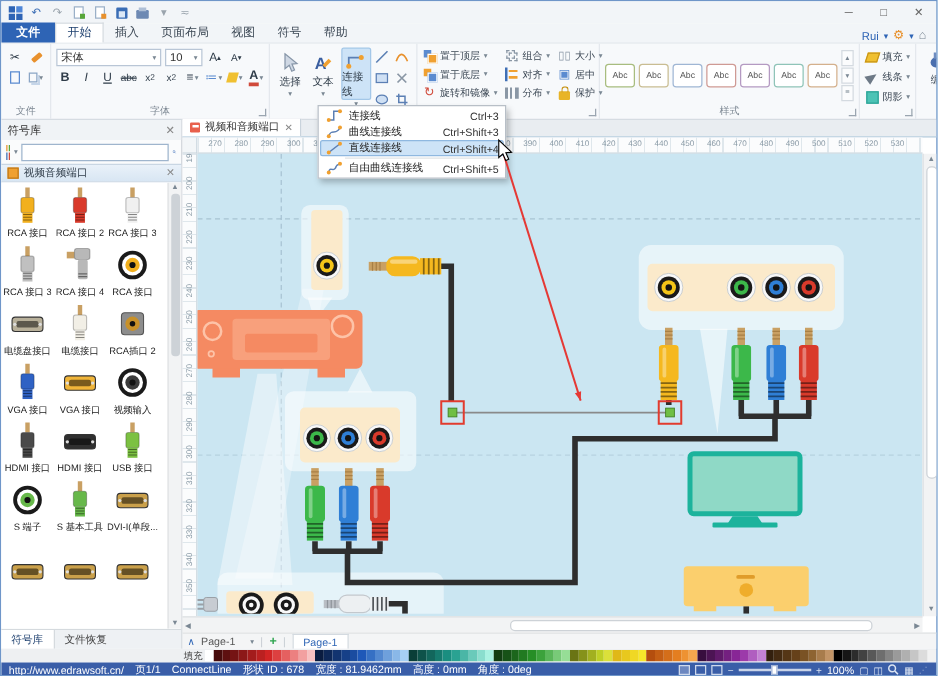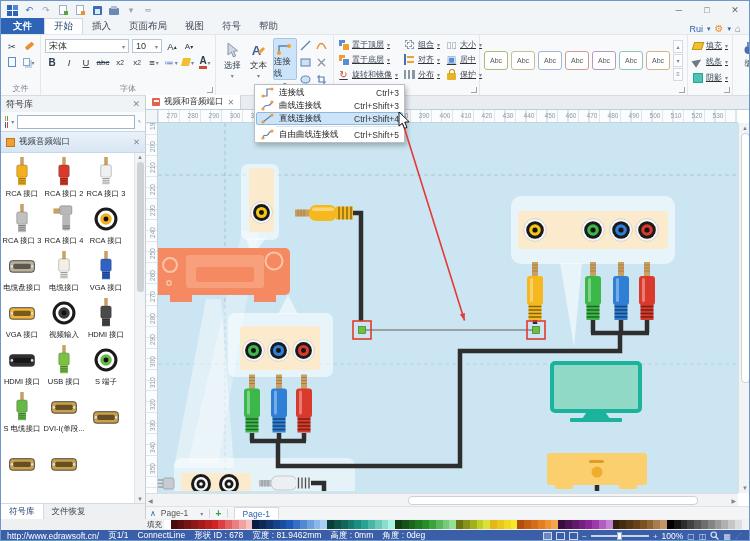--- a/index.html
+++ b/index.html
@@ -42,21 +42,21 @@
   #account .home { color:#7a8793; font-size:10px; }
 
   
   #ribbon { position:absolute; top:34px; left:0; right:0; height:61px; background:#f7f9fb;
             border-bottom:1px solid #d6dce2; display:flex; }
   .rgroup { position:relative; border-right:1px solid #e4e8ed; padding:3px 4px 13px; }
   .glabel { position:absolute; bottom:1px; left:0; right:0; text-align:center; font-size:8px; color:#7d8893; }
   .launcher { position:absolute; bottom:2px; right:2px; width:6px; height:6px;
               border-right:1.5px solid #9aa5b0; border-bottom:1.5px solid #9aa5b0; }
   .rrow { display:flex; align-items:center; gap:3px; height:16px; }
-  .rcol { display:flex; flex-direction:column; gap:2px;text-decoration:underline; }
+  .rcol { display:flex; flex-direction:column; gap:2px; }
   .combo { background:#fff; border:1px solid #b9c6d6; height:14px; display:flex; align-items:center;
            font-size:9px; padding:0 3px; color:#333; }
   .combo .dd { margin-left:auto; font-size:6px; color:#7a8793; padding-left:3px; }
   .sbtn { min-width:14px; height:14px; display:flex; align-items:center; justify-content:center;
           font-size:9.5px; color:#2f3c49; }
   .sbtn b { font-size:10px; }
   .sbtn .dd { font-size:6px; color:#7a8793; margin-left:1px; }
   .bigbtn { width:27px; height:42px; display:flex; flex-direction:column; align-items:center;
             justify-content:flex-start; font-size:8.5px; color:#2f3c49; border:1px solid transparent; border-radius:2px; padding-top:2px; }
   .bigbtn .bico { height:20px; display:flex; align-items:center; }
@@ -100,21 +100,21 @@
   #library { position:absolute; left:0; top:0; width:145px; height:423px; background:#fafbfc;
              border-right:1px solid #c9ced3; display:flex; flex-direction:column; }
   #lib-header { height:16px; display:flex; align-items:center; padding:0 5px; font-size:9px; color:#333;
                 background:#f0f3f6; }
   #lib-header .x { margin-left:auto; color:#888; }
   #lib-search { height:19px; display:flex; align-items:center; gap:3px; padding:0 4px; }
   #lib-search .libgrid { width:12px; height:12px; display:grid; grid-template-columns:1fr 1fr; gap:1px; }
   #lib-search .libgrid span:nth-child(1){ background:#e8912d; } #lib-search .libgrid span:nth-child(2){ background:#57a639; }
   #lib-search .libgrid span:nth-child(3){ background:#3a6db5; } #lib-search .libgrid span:nth-child(4){ background:#d04a3a; }
   #lib-search input { flex:1; height:14px; border:1px solid #9fb5cd; font-size:8px; padding:0 3px; background:#fff; }
-  #lib-section { height:22px; display:flex; align-items:center; gap:4px; padding:0 5px; font-size:8.5px;
+  #lib-section { height:15px; display:flex; align-items:center; gap:4px; padding:0 5px; font-size:8.5px;
                  background:linear-gradient(#e9f1f9,#d8e6f3); border-top:1px solid #c9d6e3; border-bottom:1px solid #c9d6e3; color:#2f3c49; }
   #lib-section .secicon { width:9px; height:9px; background:#f0a030; border:1px solid #c07818; }
   #lib-section .x { margin-left:auto; color:#888; }
   #symbol-wrap { position:relative; flex:1; overflow:hidden; background:#fff; }
   #symbol-grid { display:grid; grid-template-columns:repeat(3,1fr); width:126px; }
   .sym { height:47px; display:flex; flex-direction:column; align-items:center; justify-content:flex-end; padding-bottom:1px; }
   .sym-label { font-size:7.5px; color:#222; white-space:nowrap; overflow:hidden; max-width:44px; }
   #lib-scroll { position:absolute; right:0; top:0; bottom:0; width:11px; background:#f2f3f4; border-left:1px solid #e0e2e4;
                 display:flex; flex-direction:column; align-items:center; font-size:6px; color:#7a8793; }
   #lib-scroll .thumb { width:7px; height:130px; background:#cdd2d7; border-radius:3px; margin-top:2px; }
@@ -444,20 +444,21 @@
           <span class="stylecard" style="border-color: rgb(180, 154, 194);">Abc</span>
           <span class="stylecard" style="border-color: rgb(143, 196, 184);">Abc</span>
           <span class="stylecard" style="border-color: rgb(212, 176, 140);">Abc</span>
         </div>
       <div class="stylescroll">
         <span>▴</span>
         <span>▾</span>
         <span>≡</span>
       </div>
     </div>
+    <div class="glabel">样式</div>
     <div class="launcher"></div>
   </div>
 
   <div class="rgroup" style="width:52px">
     <div class="rcol" style="gap:3px;padding-top:1px">
       <span class="abtn">
           <span class="ic">
             <span class="ic-fill"></span>
           </span>
           <span>填充</span>
@@ -593,20 +594,28 @@
             <svg width="30" height="34" viewBox="0 0 34 36">
               <rect x="15" y="1" width="4" height="9" fill="#c9a063"></rect>
               <rect x="11" y="10" width="12" height="14" rx="2" fill="#f2efe6" stroke="rgba(0,0,0,.25)"></rect>
               <rect x="12.5" y="24" width="9" height="9" fill="#f2efe6"></rect>
               <path d="M13 25.5h8M13 28h8M13 30.5h8" stroke="rgba(0,0,0,.45)"></path>
             </svg>
             <div class="sym-label">电缆接口</div>
           </div>
           <div class="sym">
             <svg width="30" height="34" viewBox="0 0 34 36">
+              <rect x="7" y="8" width="20" height="20" rx="3" fill="#8d8d8d" stroke="#555"></rect>
+              <circle cx="17" cy="18" r="6.5" fill="#c8912a"></circle>
+              <circle cx="17" cy="18" r="2.5" fill="#111"></circle>
+            </svg>
+            <div class="sym-label">RCA插口 2</div>
+          </div>
+          <div class="sym">
+            <svg width="30" height="34" viewBox="0 0 34 36">
               <rect x="15" y="1" width="4" height="9" fill="#c9a063"></rect>
               <rect x="11" y="10" width="12" height="14" rx="2" fill="#2f62c4" stroke="rgba(0,0,0,.25)"></rect>
               <rect x="12.5" y="24" width="9" height="9" fill="#2f62c4"></rect>
               <path d="M13 25.5h8M13 28h8M13 30.5h8" stroke="rgba(0,0,0,.45)"></path>
             </svg>
             <div class="sym-label">VGA 接口</div>
           </div>
           <div class="sym">
             <svg width="30" height="34" viewBox="0 0 34 36">
               <rect x="3" y="12" width="28" height="13" rx="3" fill="#f0b53a" stroke="#333"></rect>
@@ -661,21 +670,21 @@
             </svg>
             <div class="sym-label">S 端子</div>
           </div>
           <div class="sym">
             <svg width="30" height="34" viewBox="0 0 34 36">
               <rect x="15" y="1" width="4" height="9" fill="#c9a063"></rect>
               <rect x="11" y="10" width="12" height="14" rx="2" fill="#67b84a" stroke="rgba(0,0,0,.25)"></rect>
               <rect x="12.5" y="24" width="9" height="9" fill="#67b84a"></rect>
               <path d="M13 25.5h8M13 28h8M13 30.5h8" stroke="rgba(0,0,0,.45)"></path>
             </svg>
-            <div class="sym-label">S 电缆接口</div>
+            <div class="sym-label">S 基本工具</div>
           </div>
           <div class="sym">
             <svg width="30" height="34" viewBox="0 0 34 36">
               <rect x="3" y="12" width="28" height="13" rx="3" fill="#caa04a" stroke="#333"></rect>
               <rect x="7" y="15.5" width="20" height="6" rx="2" fill="rgba(0,0,0,.5)"></rect>
               <circle cx="5.5" cy="18.5" r="1.5" fill="#ddd"></circle>
               <circle cx="28.5" cy="18.5" r="1.5" fill="#ddd"></circle>
             </svg>
             <div class="sym-label">DVI-I(单段...</div>
           </div>

